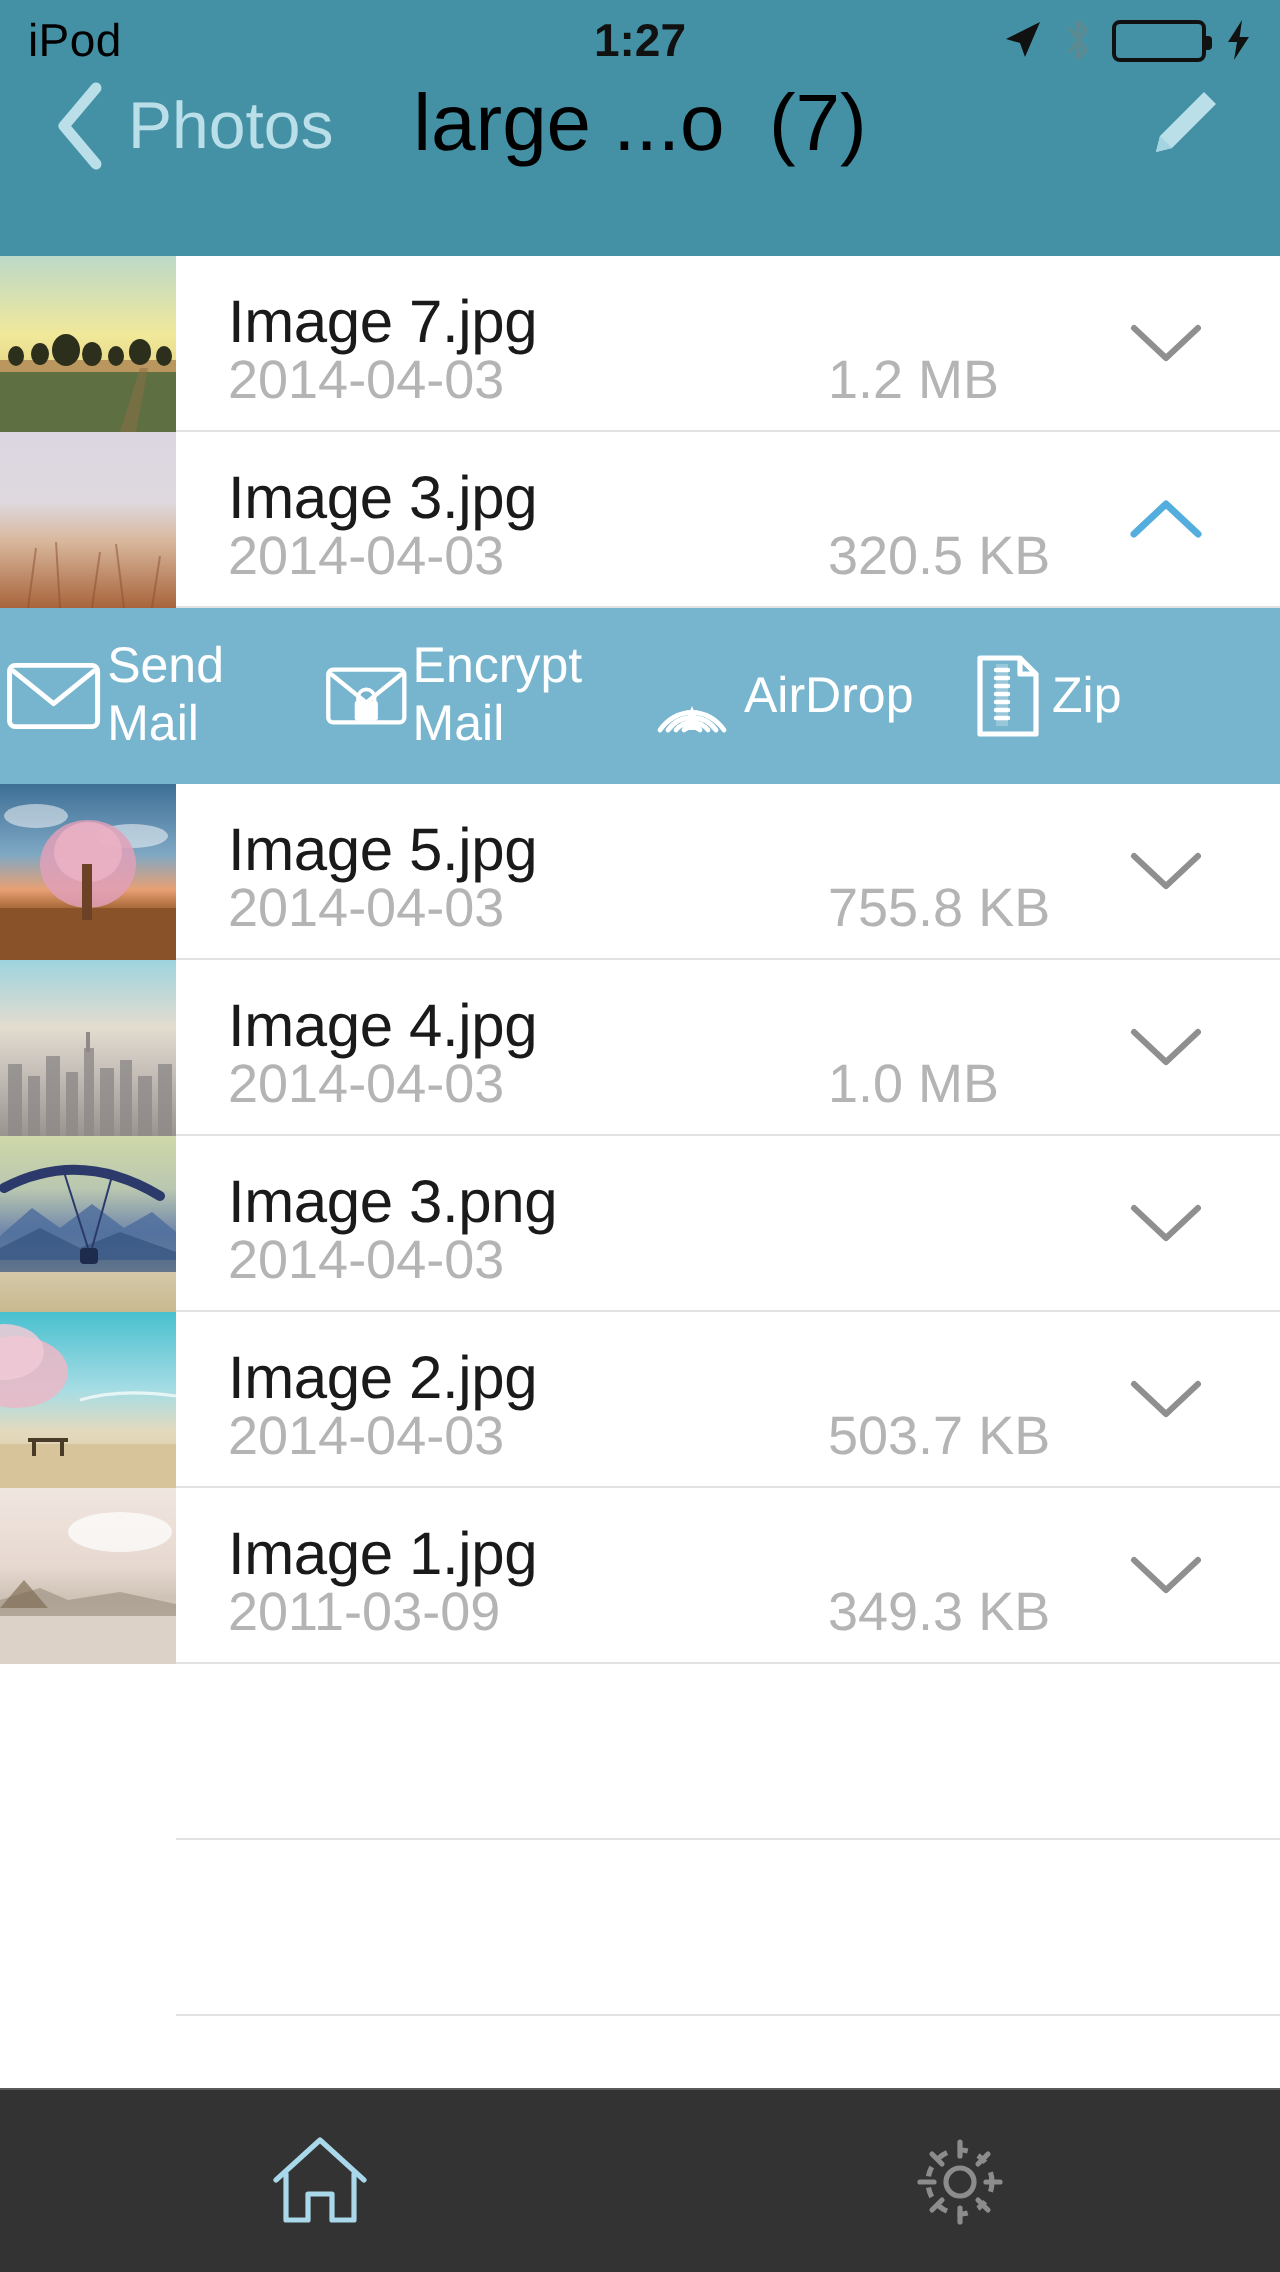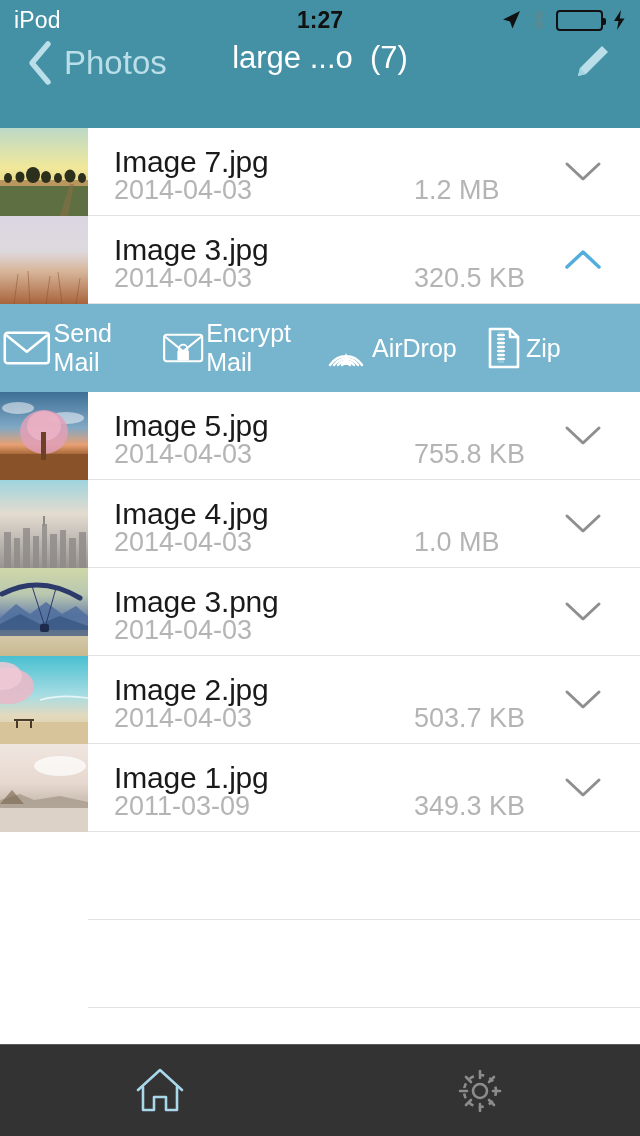--- a/index.html
+++ b/index.html
@@ -10,21 +10,21 @@
     overflow:hidden;
     position:relative;
   }
 
   
   #status-bar {
     height:40px; background:#4491a6;
     display:flex; align-items:center; position:relative;
     padding:0 14px;
   }
-  #status-carrier { font-size:23px; color:#ffffff; letter-spacing:.2px; }
+  #status-carrier { font-size:23px; color:#000000; letter-spacing:.2px; }
   #status-time {
     position:absolute; left:0; right:0; text-align:center;
     font-size:23px; font-weight:bold; color:#111;
   }
   #status-right {
     margin-left:auto; display:flex; align-items:center; gap:9px;
     position:relative; z-index:2;
   }
   .battery-shell {
     width:47px; height:21px; border:2px solid #111; border-radius:4px;
@@ -38,21 +38,21 @@
 
   
   #nav-bar {
     height:88px; background:#4491a6; display:flex; align-items:flex-start;
     position:relative; padding:0 26px;
   }
   #back-button { display:flex; align-items:center; gap:10px; cursor:pointer; }
   #back-label { font-size:33px; color:#badfe8; }
   #nav-title {
     position:absolute; left:0; right:0; text-align:center;
-    font-size:31px; color:#ffffff; pointer-events:none; white-space:pre;
+    font-size:40px; color:#000000; pointer-events:none; white-space:pre;
   }
   #edit-button { margin-left:auto; position:relative; z-index:2; cursor:pointer; }
 
   
   #file-list { background:#ffffff; }
   .file-row {
     height:88px; display:flex; align-items:stretch;
     background:#fff; position:relative;
   }
   .thumb { width:88px; flex:0 0 88px; overflow:hidden; position:relative; }

